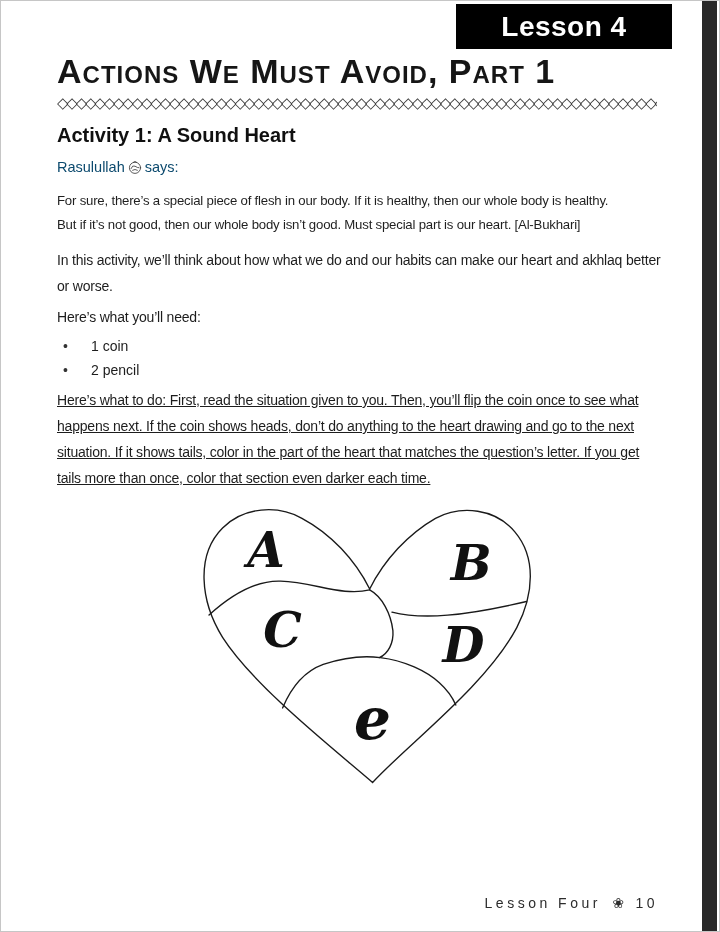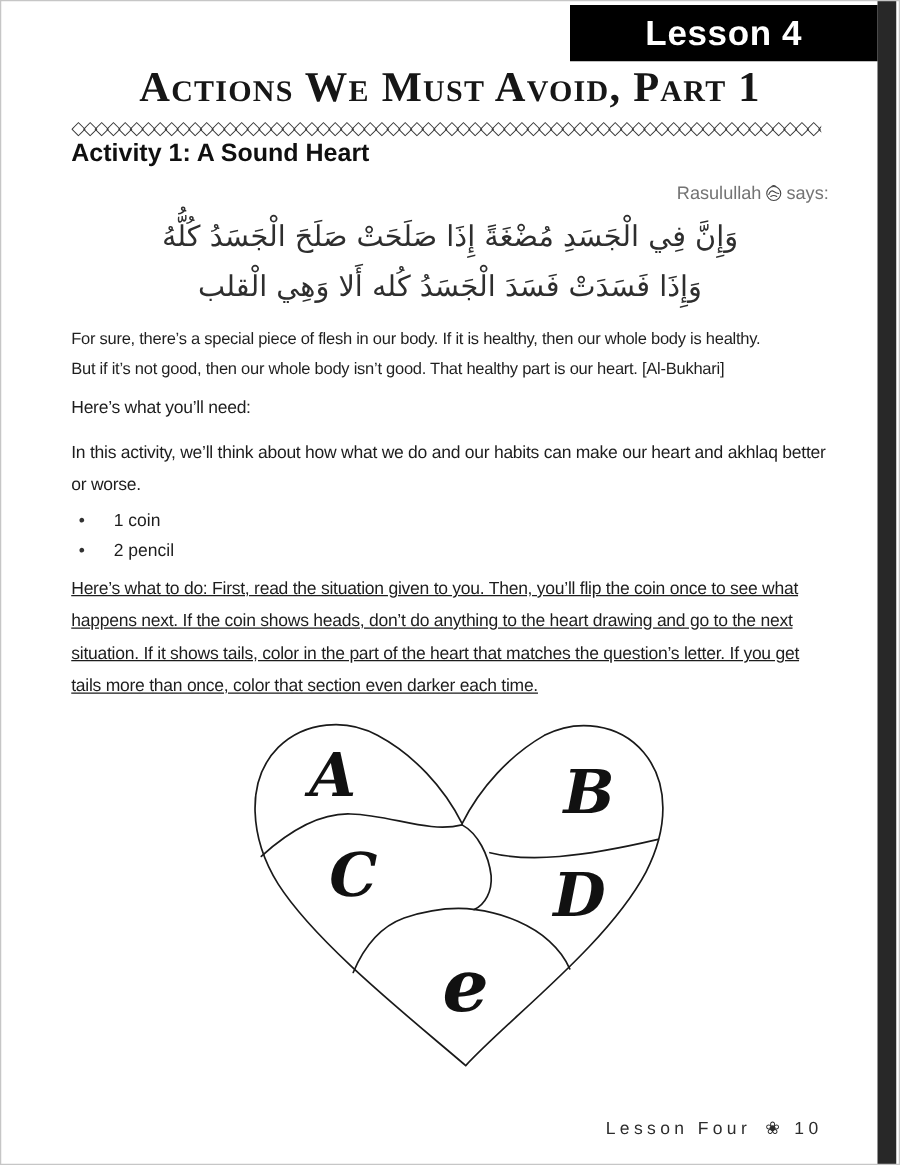--- a/index.html
+++ b/index.html
@@ -9,43 +9,43 @@
     font-family:"Liberation Sans", sans-serif;
   }
   .page-border {
     position:absolute; inset:0; border:1px solid #c6c6c6; pointer-events:none; z-index:5;
   }
   .page-edge-shadow {
     position:absolute; top:0; right:3px; width:15px; height:100%;
     background:#282828; z-index:2;
   }
   .lesson-banner {
-    position:absolute; top:4px; left:456px; width:246px; height:45px;
+    position:absolute; top:4px; left:456px; width:216px; height:45px;
     background:#000; color:#fff; z-index:3;
     display:flex; align-items:center; justify-content:center;
     font-size:28px; font-weight:bold; letter-spacing:0.5px;
   }
   .content {
     position:absolute; left:57px; top:0; width:606px; z-index:1;
   }
   .page-title {
-    margin-top:52px; text-align:center;
-    font-family:Liberation Serif, serif; font-weight:bold;
+    margin-top:52px; 
+    font-family:Liberation Sans, sans-serif; font-weight:bold;
     font-variant:small-caps; font-size:34px; letter-spacing:1px; color:#161616;
     line-height:38px; white-space:nowrap;
   }
   .ornament-divider {
     margin-top:5px; width:600px; height:15px; overflow:hidden;
     white-space:nowrap; font-size:15px; letter-spacing:-2.2px; color:#383838;
     line-height:15px;
   }
   .activity-heading {
-    margin-top:0; font-size:20px; font-weight:bold; color:#101010; line-height:26px;
+    margin-top:12px; font-size:20px; font-weight:bold; color:#101010; line-height:26px;
   }
-  .says-line { margin-top:9px; font-size:14.5px; line-height:20px; color:#737373;text-align:right; }
+  .says-line { margin-top:9px; font-size:14.5px; line-height:20px; color:#0c4a6e; }
   .pbuh-icon { display:inline-block; vertical-align:-3px; margin:0 2px; }
   .arabic-block {
     margin-top:2px; text-align:center; direction:rtl;
     font-family:"DejaVu Sans", sans-serif;
     font-size:23px; line-height:40px; color:#2e2e2e;
   }
   .arabic-block div { white-space:nowrap; }
   .translation-block {
     margin-top:9px; text-align:left; font-size:13.2px; line-height:24px;
     letter-spacing:-0.2px; color:#1f1f1f;
@@ -89,33 +89,29 @@
 
   <div class="says-line">
     <span>Rasulullah</span><span class="pbuh-icon"><svg width="16" height="16" viewBox="0 0 20 20" fill="none" stroke="#444" stroke-width="1.1" stroke-linecap="round">
           <circle cx="10" cy="11" r="7"></circle>
           <path d="M5,12 Q7,7 10,9 T15,11"></path>
           <path d="M7,14 Q10,12 13,14"></path>
           <path d="M8,4 Q10,2 12,4"></path>
         </svg></span><span>says:</span>
   </div>
 
-  <div class="arabic-block">
-    <div>وَإِنَّ فِي الْجَسَدِ مُضْغَةً إِذَا صَلَحَتْ صَلَحَ الْجَسَدُ كُلُّهُ</div>
-    <div>وَإِذَا فَسَدَتْ فَسَدَ الْجَسَدُ كُله أَلا وَهِي الْقلب</div>
-  </div>
 
   <div class="translation-block">
     <div>For sure, there’s a special piece of flesh in our body. If it is healthy, then our whole body is healthy.</div>
-    <div>But if it’s not good, then our whole body isn’t good. That healthy part is our heart.  [Al-Bukhari]</div>
+    <div>But if it’s not good, then our whole body isn’t good. Must special part is our heart.  [Al-Bukhari]</div>
   </div>
 
+  <div class="body-para">In this activity, we’ll think about how what we do and our habits can make our heart and akhlaq better or worse.</div>
+
   <div class="body-para materials-label">Here’s what you’ll need:</div>
-
-  <div class="body-para">In this activity, we’ll think about how what we do and our habits can make our heart and akhlaq better or worse.</div>
 
   <div class="bullet-list">
     <div class="bullet-item">
       <span class="bullet-marker">•</span>
       <span class="bullet-text">1 coin</span>
     </div>
     <div class="bullet-item">
       <span class="bullet-marker">•</span>
       <span class="bullet-text">2 pencil</span>
     </div>

